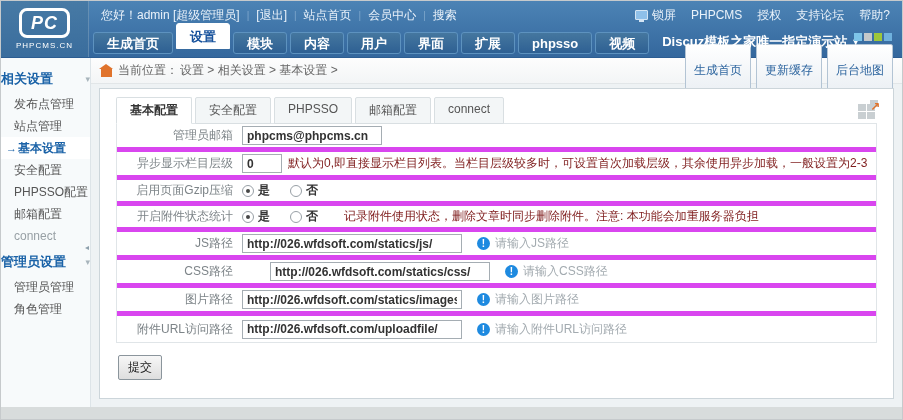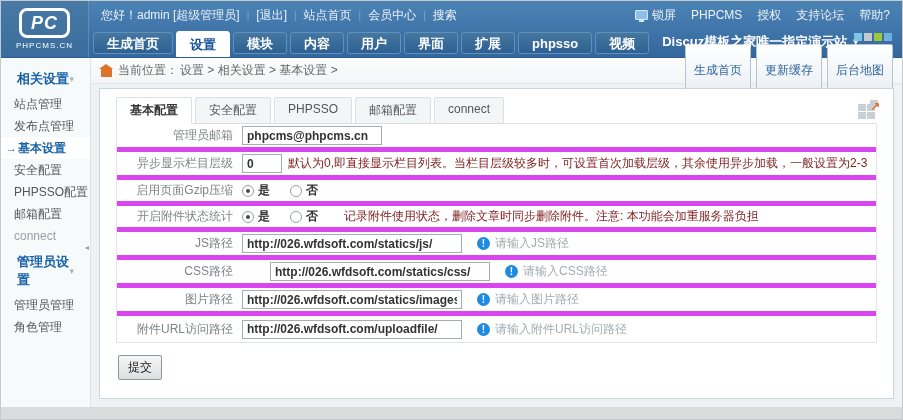--- a/index.html
+++ b/index.html
@@ -16,30 +16,30 @@
   .top-row{height:29px;display:flex;align-items:center;justify-content:space-between;padding:0 12px;font-size:12px;color:#eaf2fa;white-space:nowrap}
   .top-left{display:flex;align-items:center}
   .sep{color:#7da6cb;margin:0 7px;font-size:10px}
   .menu-link{cursor:pointer}
   .top-right{display:flex;align-items:center}
   .top-right .menu-link{margin-left:15px;display:flex;align-items:center}
   .monitor-icon{display:inline-block;width:13px;height:10px;border:1px solid #d4e5f4;background:#8fc0e9;border-radius:1px;position:relative;margin-right:4px}
   .monitor-icon:after{content:"";position:absolute;left:3px;bottom:-3px;width:5px;height:2px;background:#d4e5f4}
   .nav-row{height:28px;display:flex;align-items:flex-end;padding-left:4px;position:relative}
   .nav-tab{height:22px;line-height:22px;padding:0 13px;margin:0 3px 3px 0;background:linear-gradient(#45779f,#2e6093);border:1px solid #5d92bf;border-radius:3px;color:#fff;font-size:13px;font-weight:bold;cursor:pointer;white-space:nowrap}
-  .nav-tab.active{height:26px;line-height:26px;margin-bottom:0;background:#fff;color:#17529c;border:1px solid #fff;border-radius:3px 3px 0 0}
+  .nav-tab.active{height:26px;line-height:26px;margin-bottom:8px;background:#fff;color:#17529c;border:1px solid #fff;border-radius:3px 3px 0 0}
   .site-banner{color:#fff;font-weight:bold;font-size:13px;margin:0 0 6px 10px;display:flex;align-items:center;white-space:nowrap;cursor:pointer}
   .caret-down{font-size:9px;margin-left:4px;color:#fff}
   .theme-squares{position:absolute;right:10px;top:4px;display:flex;gap:2px}
   .theme-squares span{width:8px;height:8px;cursor:pointer;display:inline-block}
 
   
   .body-wrap{flex:1;display:flex;background:#eef2f4;min-height:0}
   .sidebar{width:90px;background:#f7fafb;border-right:1px solid #dde4e8;position:relative;flex-shrink:0;padding-top:6px}
-  .side-header{display:flex;justify-content:space-between;align-items:center;padding:6px 16px 5px;color:#1a62a7;font-weight:bold;font-size:13px}
+  .side-header{display:flex;justify-content:space-between;align-items:center;padding:6px 0 5px;color:#1a62a7;font-weight:bold;font-size:13px}
   .side-caret{color:#a8b4bc;font-size:9px;cursor:pointer}
   .side-item{padding:3px 6px 3px 13px;font-size:12px;color:#555;cursor:pointer;line-height:16px;white-space:nowrap}
   .side-item.active{background:#fff;color:#1a62a7;font-weight:bold;padding-left:5px}
   .side-item.dim{color:#98a0a5}
   .side-arrow{color:#1a62a7;margin-right:1px;font-size:11px}
   .collapse-handle{position:absolute;right:-1px;top:168px;width:8px;height:42px;display:flex;align-items:center;justify-content:center;color:#8ea0ac;font-size:8px;cursor:pointer}
 
   .main{flex:1;display:flex;flex-direction:column;min-width:0}
   .breadcrumb-bar{height:26px;background:linear-gradient(#fdfdfd,#f3f5f6);border-bottom:1px solid #e2e6e8;display:flex;align-items:center;padding:0 9px;font-size:12px;color:#666;flex-shrink:0}
   .home-icon{width:11px;height:8px;background:#e0732c;position:relative;margin:4px 6px 0 1px;flex-shrink:0}
@@ -125,22 +125,22 @@
     </div>
   </div>
 
   <div class="body-wrap">
 
     <div class="sidebar" id="sidebar">
         <div class="side-header">
           <span>相关设置</span>
           <span class="side-caret">▾</span>
         </div>
+        <div class="side-item">发布点管理</div>
         <div class="side-item">站点管理</div>
-        <div class="side-item">发布点管理</div>
         <div class="side-item active"><span class="side-arrow">→</span>基本设置</div>
         <div class="side-item">安全配置</div>
         <div class="side-item">PHPSSO配置</div>
         <div class="side-item">邮箱配置</div>
         <div class="side-item dim">connect</div>
         <div class="side-header">
           <span>管理员设置</span>
           <span class="side-caret">▾</span>
         </div>
         <div class="side-item">管理员管理</div>

